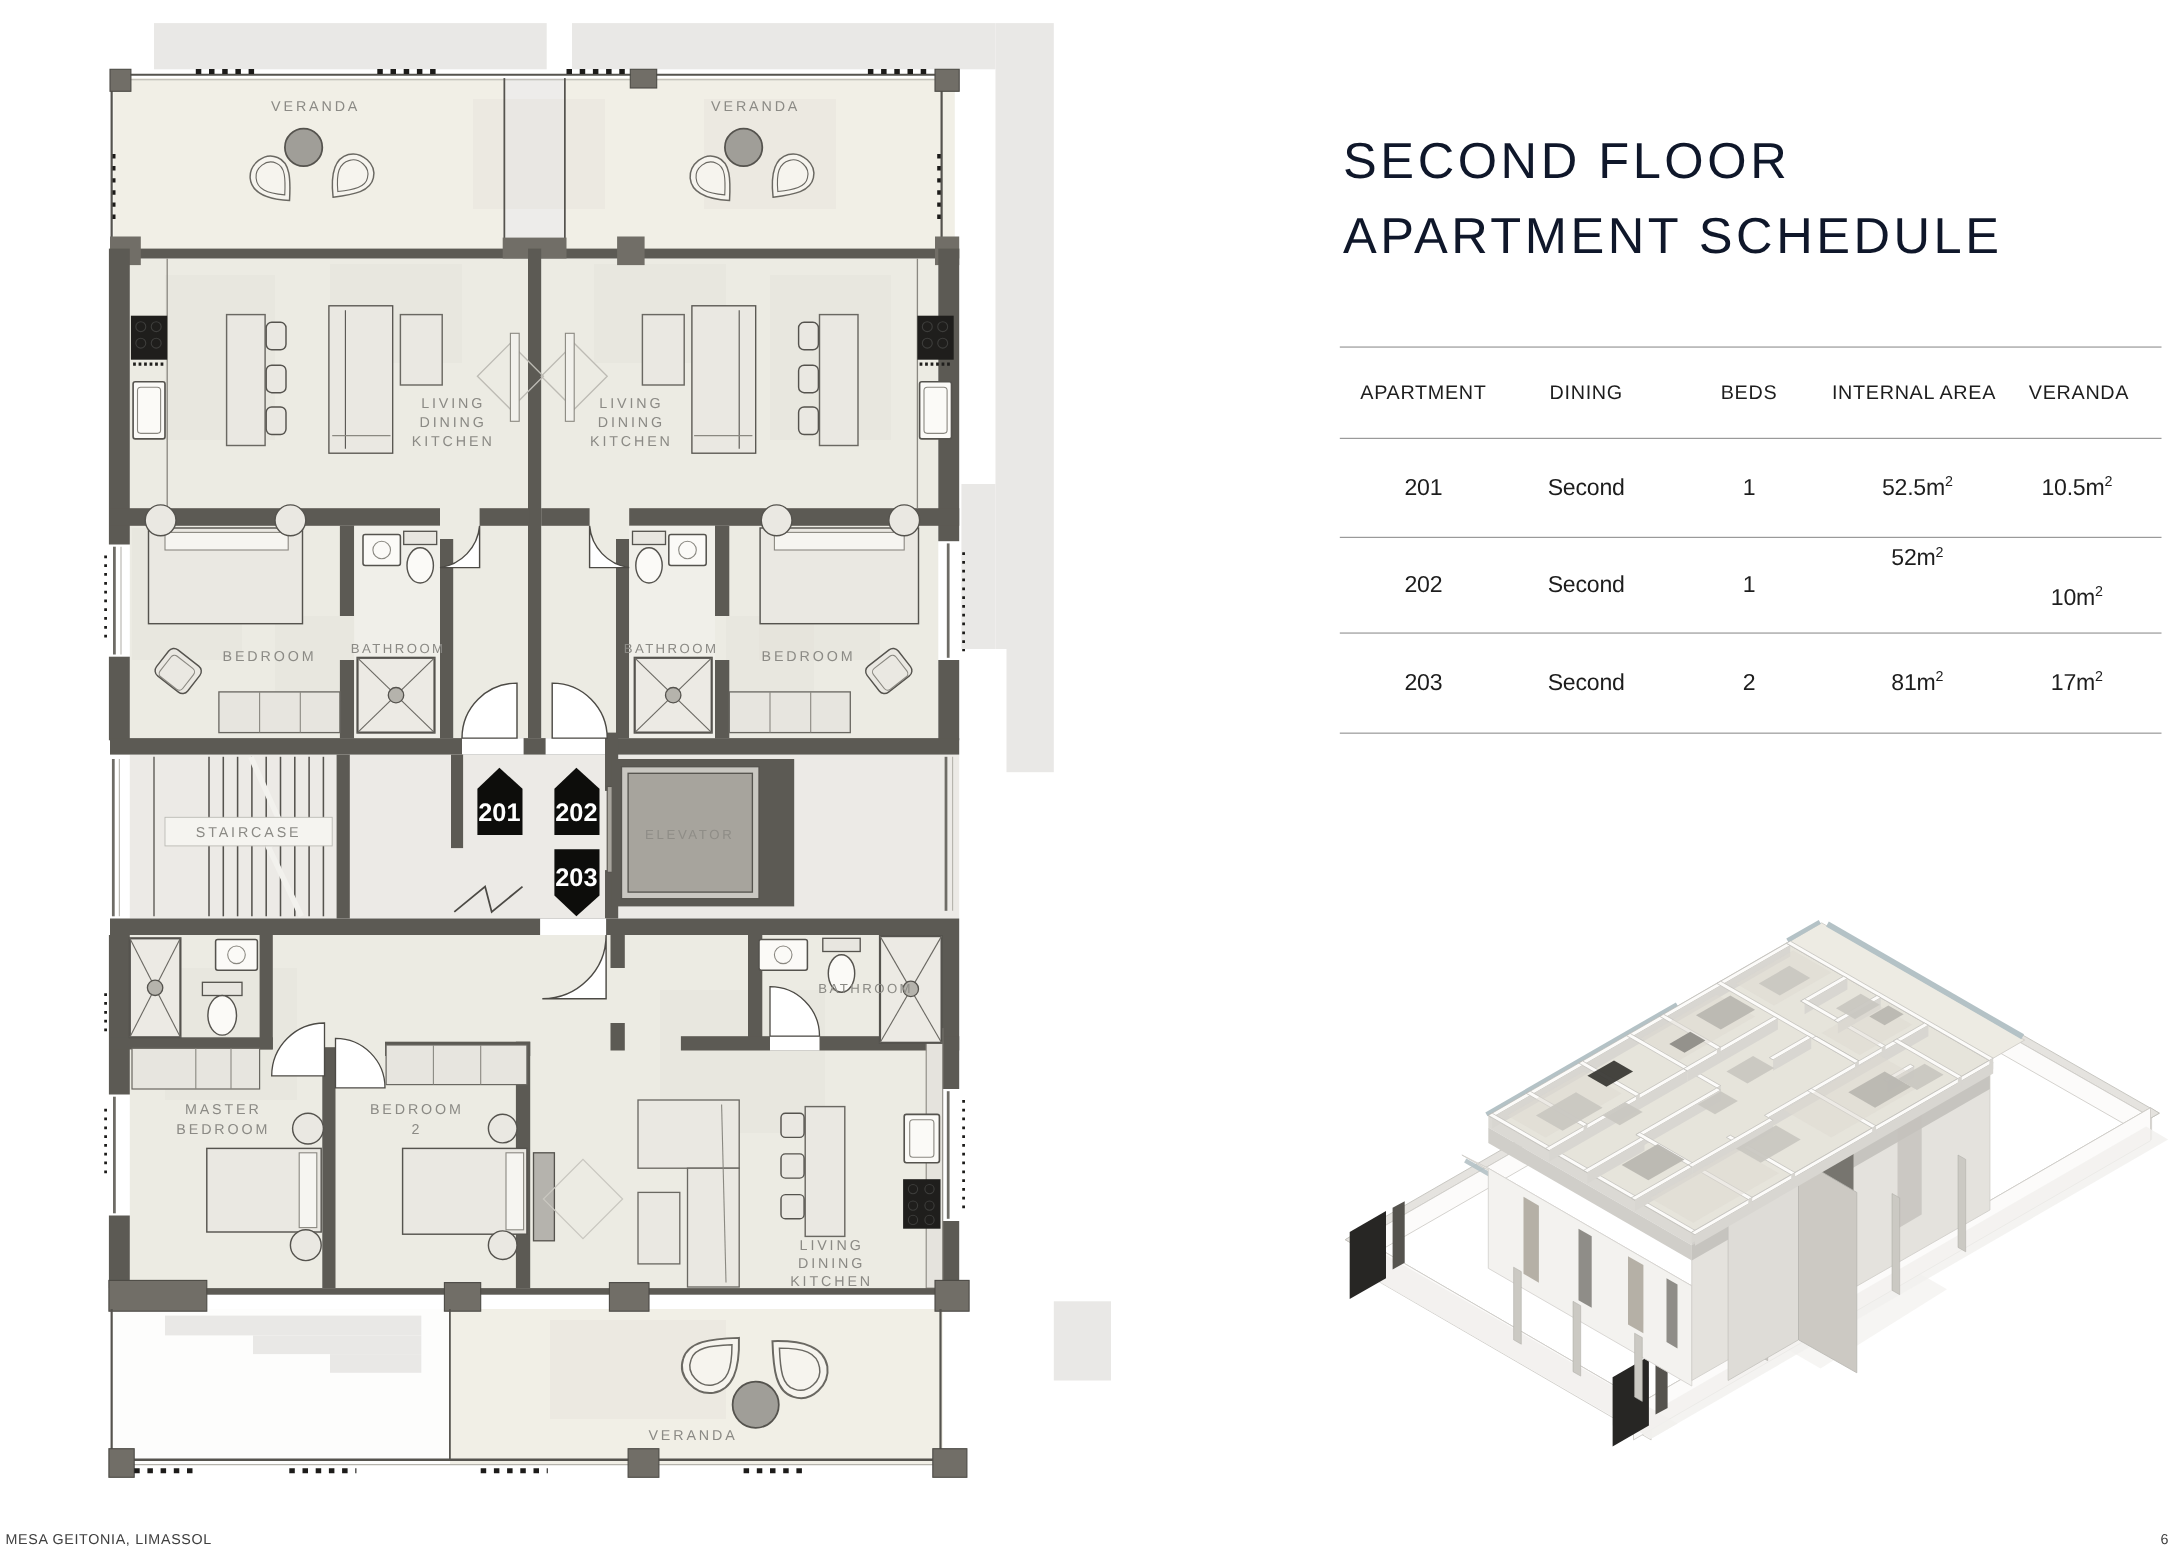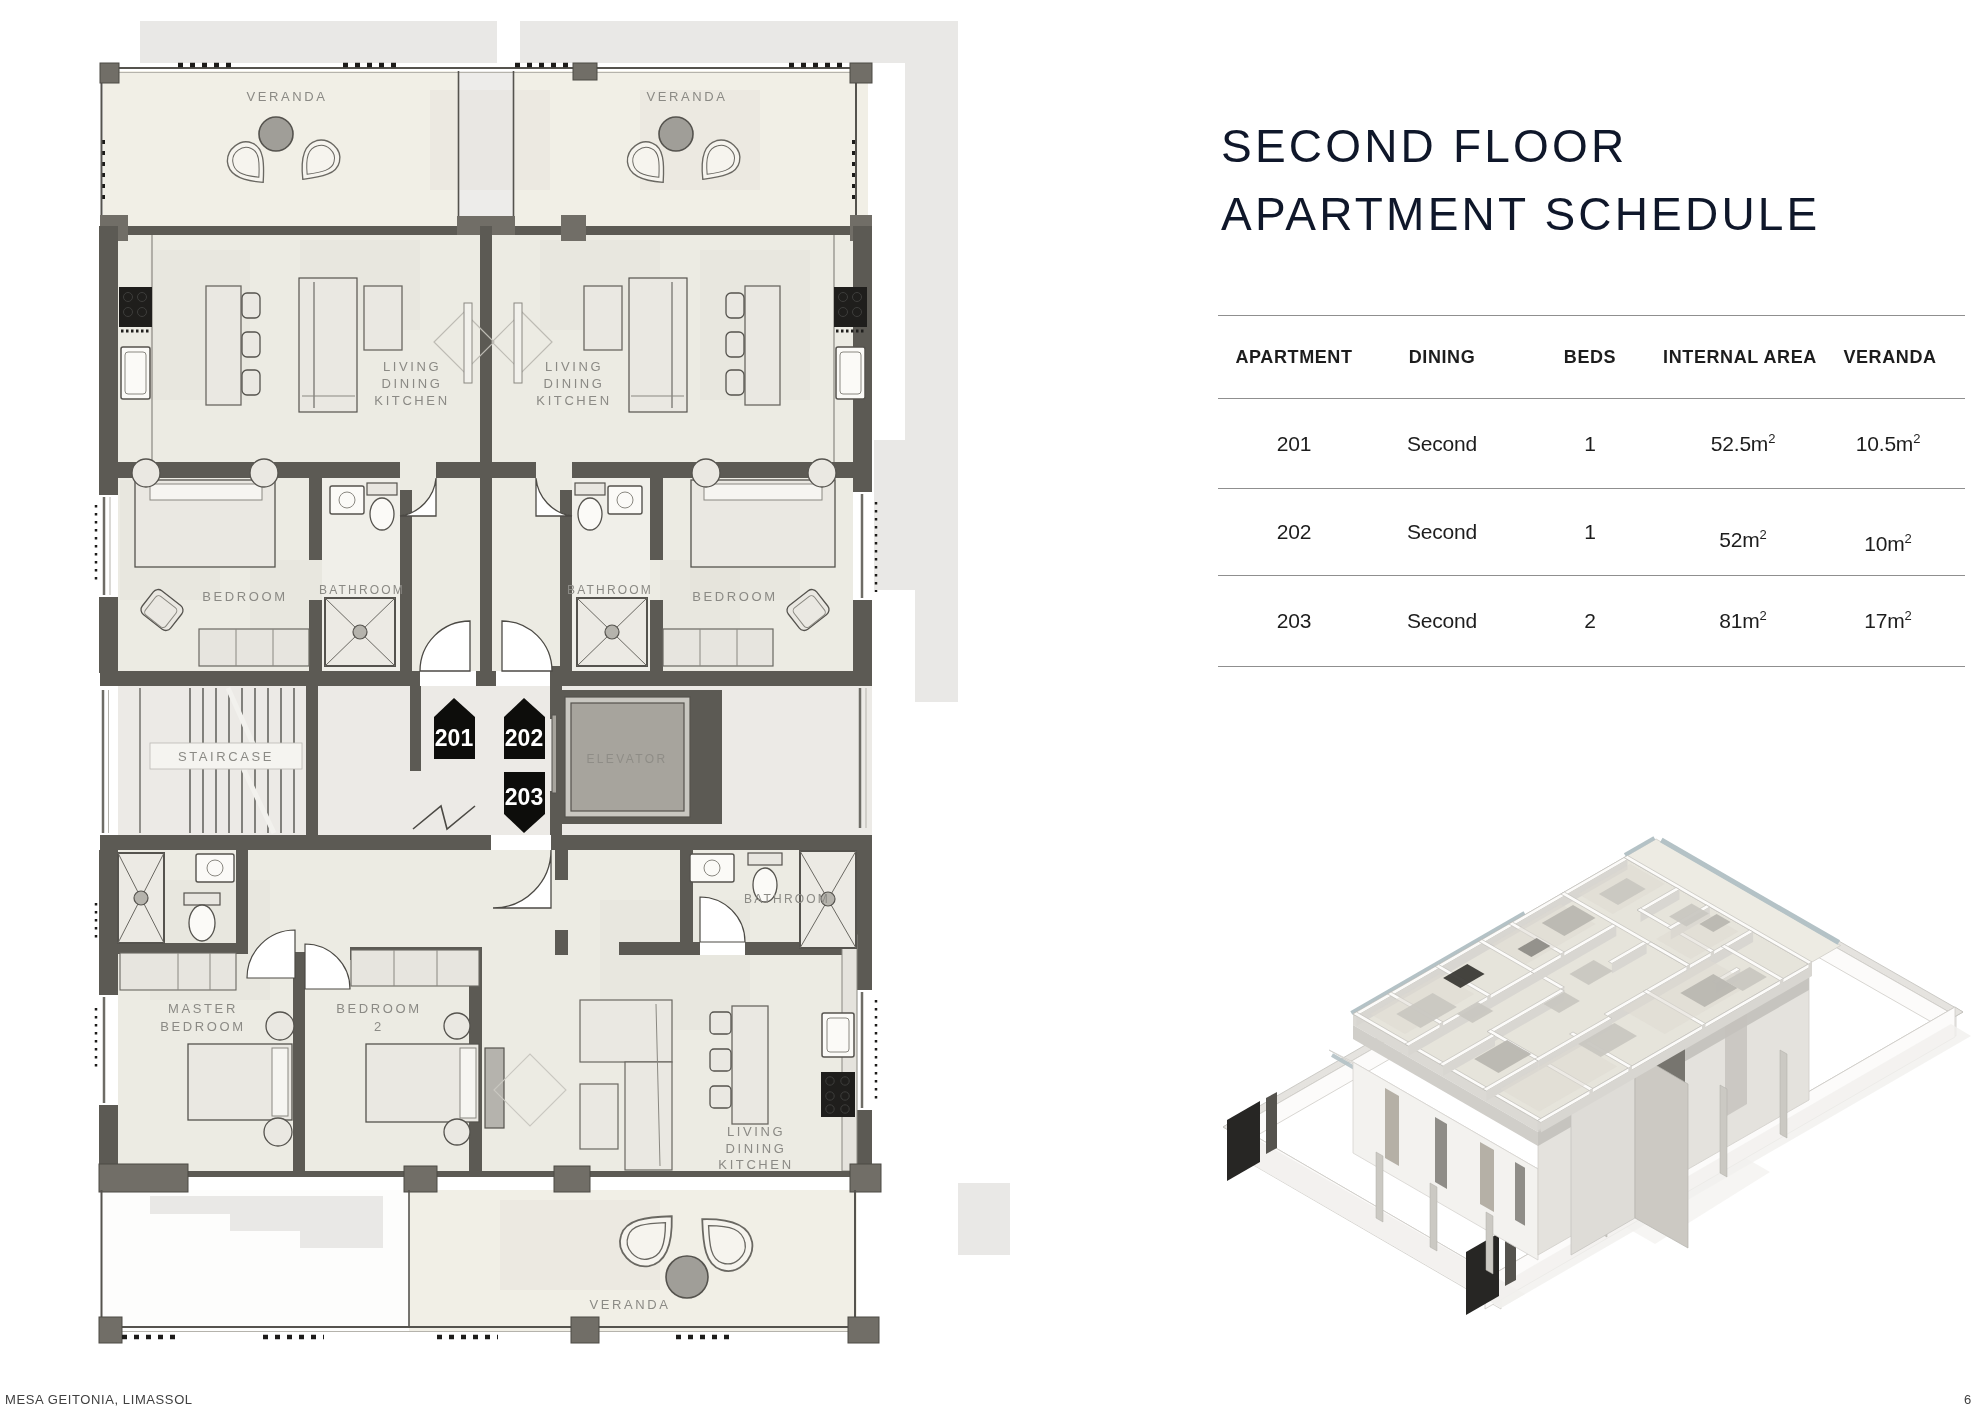--- a/index.html
+++ b/index.html
@@ -1,20 +1,20 @@
 <!DOCTYPE html>
 <html><head>
 <meta charset="utf-8">
 <style>
 html,body{margin:0;padding:0;background:#ffffff;}
 body{width:1980px;height:1410px;position:relative;overflow:hidden;font-family:"Liberation Sans",sans-serif;}
 .abs{position:absolute;}
 .title{left:1221px;top:112px;font-size:46px;line-height:68px;letter-spacing:3.2px;color:#0f172a;font-weight:400;}
 .rule{height:1px;background:#8f8f8f;left:1218px;width:747px;}
-.hcell{font-size:18px;font-weight:700;letter-spacing:0.6px;color:#1d1d1d;transform:translate(-50%,-50%);white-space:nowrap;}
+.hcell{font-size:18px;font-weight:400;letter-spacing:0.6px;color:#1d1d1d;transform:translate(-50%,-50%);white-space:nowrap;}
 .bcell{font-size:21px;letter-spacing:-0.2px;color:#1d1d1d;transform:translate(-50%,-50%);white-space:nowrap;}
 .bcell sup{font-size:13px;vertical-align:super;line-height:0;}
 .footer{font-size:13px;letter-spacing:0.6px;color:#404040;}
 </style>
 </head>
 <body>
 
 <div class="abs title">SECOND FLOOR<br>APARTMENT SCHEDULE</div>
 
 <div class="abs rule" style="top:315px"></div>
@@ -39,21 +39,21 @@
 
 <div class="abs bcell" style="left:1294px;top:444px">201</div>
 <div class="abs bcell" style="left:1442px;top:444px">Second</div>
 <div class="abs bcell" style="left:1590px;top:444px">1</div>
 <div class="abs bcell" style="left:1743px;top:444px">52.5m<sup>2</sup></div>
 <div class="abs bcell" style="left:1888px;top:444px">10.5m<sup>2</sup></div>
 
 <div class="abs bcell" style="left:1294px;top:532px">202</div>
 <div class="abs bcell" style="left:1442px;top:532px">Second</div>
 <div class="abs bcell" style="left:1590px;top:532px">1</div>
-<div class="abs bcell" style="left:1743px;top:540px">52m<sup>2</sup></div>
+<div class="abs bcell" style="left:1743px;top:508px">52m<sup>2</sup></div>
 <div class="abs bcell" style="left:1888px;top:544px">10m<sup>2</sup></div>
 
 <div class="abs bcell" style="left:1294px;top:621px">203</div>
 <div class="abs bcell" style="left:1442px;top:621px">Second</div>
 <div class="abs bcell" style="left:1590px;top:621px">2</div>
 <div class="abs bcell" style="left:1743px;top:621px">81m<sup>2</sup></div>
 <div class="abs bcell" style="left:1888px;top:621px">17m<sup>2</sup></div>
 
 <div class="abs footer" style="left:5px;top:1392px">MESA GEITONIA, LIMASSOL</div>
 

